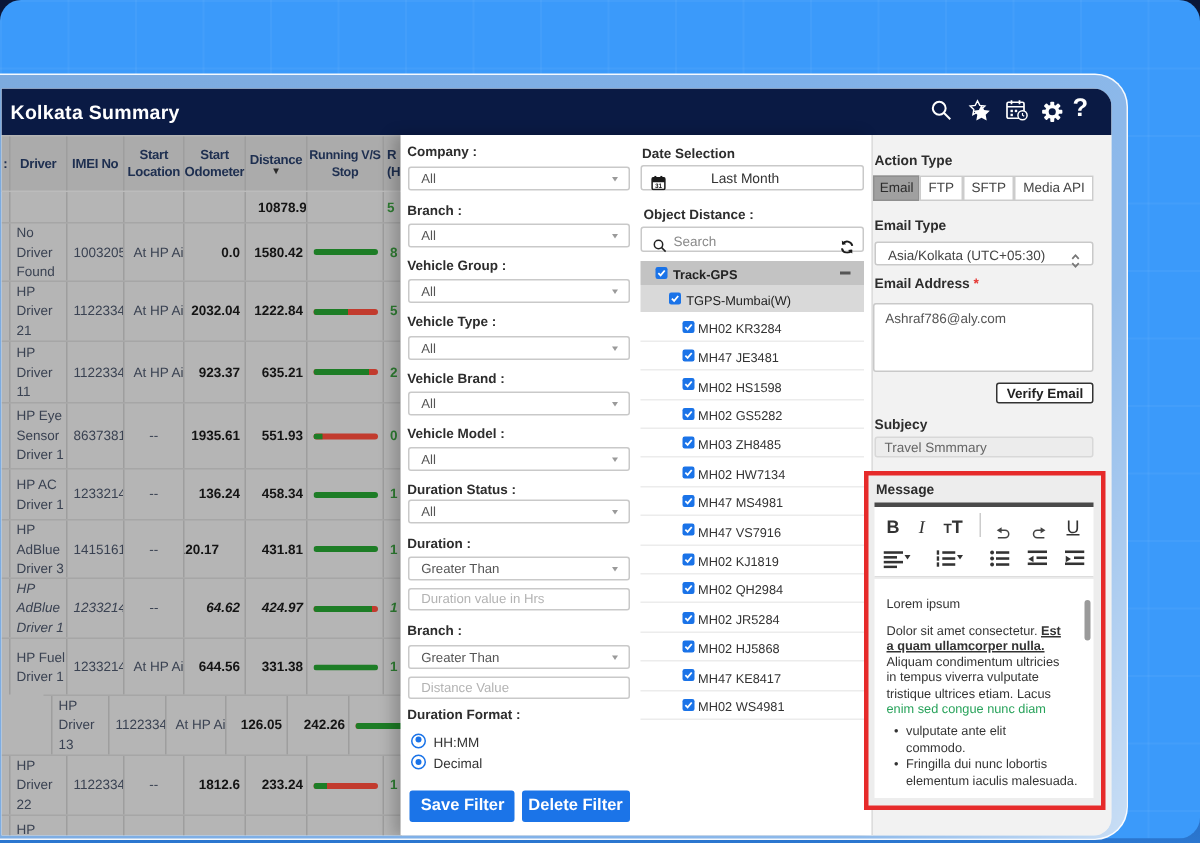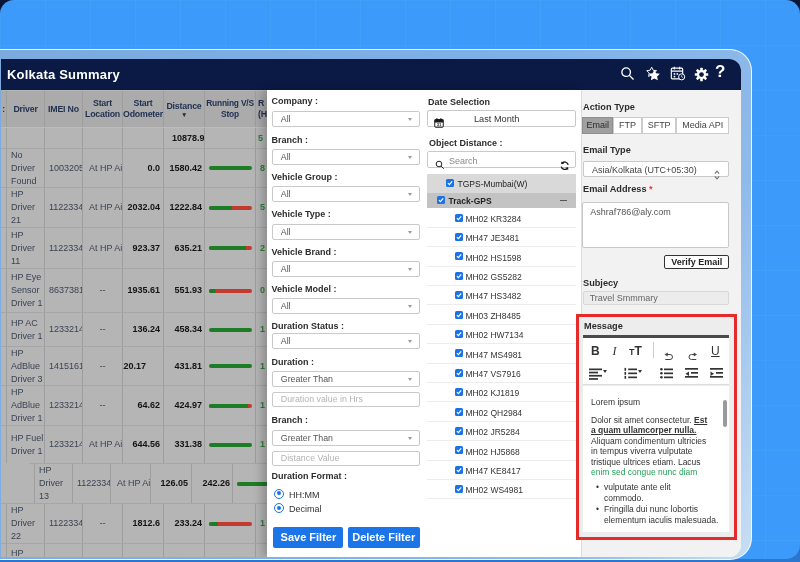--- a/index.html
+++ b/index.html
@@ -248,21 +248,21 @@
           </div>
 <div class="tcell num" style="width:41px;padding-right:17px;">120.17</div>
 <div class="tcell num" style="width:41px;padding-right:2px;">431.81</div>
 <div class="tcell" style="width:51px">
             <div class="bar">
               <i style="width:100%"></i>
             </div>
           </div>
 <div class="tcell grn" style="width:12px;padding-left:2px;">1</div>
 </div>
-<div class="trow tbody" style="top:295px;height:40px;">
+<div class="trow tbody" style="top:295px;height:40px;font-style:italic;">
 <div class="tcell" style="width:6px"></div>
 <div class="tcell" style="width:38px;justify-content:flex-start;padding-left:4px;">
             <span>HP AdBlue Driver 1</span>
           </div>
 <div class="tcell" style="width:38px;justify-content:flex-start;padding-left:4px;">
             <span style="white-space:nowrap;">12332145</span>
           </div>
 <div class="tcell" style="width:40px;">
             <span style="white-space:nowrap;">--</span>
           </div>
@@ -400,37 +400,37 @@
           </svg></span>
       <span style="position:absolute;left:21px;top:4px;font-size:9px;color:#8a8a8a;">Search</span>
       <span style="position:absolute;right:6px;top:4px;"><svg width="9.5" height="9.5" viewBox="0 0 20 20">
             <path d="M17.3 8.3 A7.5 7.5 0 0 0 3.6 5.6" fill="none" stroke="#1a1a1a" stroke-width="2.8"></path>
             <path d="M2.6 0.8 L3.0 6.8 L8.8 6.0 Z" fill="#1a1a1a"></path>
             <path d="M2.7 11.7 A7.5 7.5 0 0 0 16.4 14.4" fill="none" stroke="#1a1a1a" stroke-width="2.8"></path>
             <path d="M17.4 19.2 L17.0 13.2 L11.2 14.0 Z" fill="#1a1a1a"></path>
           </svg></span>
       </div>
 <div style="position:absolute;left:426px;top:84px;width:149px;height:378px;background:#fff;">
+<div style="position:relative;height:15.8px;background:#c3c3c3;">
+       <span class="cb" style="left:9.5px;top:3.5px;">
+            <svg width="6" height="6" viewBox="0 0 10 10">
+              <path d="M1.5 5.2 L4 7.6 L8.6 2.2" stroke="#fff" stroke-width="2" fill="none"></path>
+            </svg>
+          </span>
+       <span style="position:absolute;left:21.6px;top:3.5px;font-size:8.5px;font-weight:bold;color:#222;">Track-GPS</span>
+       <span style="position:absolute;right:9px;top:7px;width:7px;height:1.6px;background:#555;"></span>
+        </div>
 <div style="position:relative;height:18.7px;background:#d9d9d9;">
        <span class="cb" style="left:19px;top:5px;">
             <svg width="6" height="6" viewBox="0 0 10 10">
               <path d="M1.5 5.2 L4 7.6 L8.6 2.2" stroke="#fff" stroke-width="2" fill="none"></path>
             </svg>
           </span>
        <span style="position:absolute;left:30.5px;top:5px;font-size:8.5px;color:#222;">TGPS-Mumbai(W)</span>
         </div>
-<div style="position:relative;height:15.8px;background:#c3c3c3;">
-       <span class="cb" style="left:9.5px;top:3.5px;">
-            <svg width="6" height="6" viewBox="0 0 10 10">
-              <path d="M1.5 5.2 L4 7.6 L8.6 2.2" stroke="#fff" stroke-width="2" fill="none"></path>
-            </svg>
-          </span>
-       <span style="position:absolute;left:21.6px;top:3.5px;font-size:8.5px;font-weight:bold;color:#222;">Track-GPS</span>
-       <span style="position:absolute;right:9px;top:7px;width:7px;height:1.6px;background:#555;"></span>
-        </div>
 <div style="position:relative;height:19.4px;border-bottom:1px solid #ececec;">
         <span class="cb" style="left:27.6px;top:5.2px;">
             <svg width="6" height="6" viewBox="0 0 10 10">
               <path d="M1.5 5.2 L4 7.6 L8.6 2.2" stroke="#fff" stroke-width="2" fill="none"></path>
             </svg>
           </span>
         <span style="position:absolute;left:38.4px;top:5.4px;font-size:8.5px;color:#333;">MH02 KR3284</span>
         </div>
 <div style="position:relative;height:19.4px;border-bottom:1px solid #ececec;">
         <span class="cb" style="left:27.6px;top:5.2px;">
@@ -448,28 +448,20 @@
           </span>
         <span style="position:absolute;left:38.4px;top:5.4px;font-size:8.5px;color:#333;">MH02 HS1598</span>
         </div>
 <div style="position:relative;height:19.4px;border-bottom:1px solid #ececec;">
         <span class="cb" style="left:27.6px;top:5.2px;">
             <svg width="6" height="6" viewBox="0 0 10 10">
               <path d="M1.5 5.2 L4 7.6 L8.6 2.2" stroke="#fff" stroke-width="2" fill="none"></path>
             </svg>
           </span>
         <span style="position:absolute;left:38.4px;top:5.4px;font-size:8.5px;color:#333;">MH02 GS5282</span>
-        </div>
-<div style="position:relative;height:19.4px;border-bottom:1px solid #ececec;">
-        <span class="cb" style="left:27.6px;top:5.2px;">
-            <svg width="6" height="6" viewBox="0 0 10 10">
-              <path d="M1.5 5.2 L4 7.6 L8.6 2.2" stroke="#fff" stroke-width="2" fill="none"></path>
-            </svg>
-          </span>
-        <span style="position:absolute;left:38.4px;top:5.4px;font-size:8.5px;color:#333;">MH47 HS3482</span>
         </div>
 <div style="position:relative;height:19.4px;border-bottom:1px solid #ececec;">
         <span class="cb" style="left:27.6px;top:5.2px;">
             <svg width="6" height="6" viewBox="0 0 10 10">
               <path d="M1.5 5.2 L4 7.6 L8.6 2.2" stroke="#fff" stroke-width="2" fill="none"></path>
             </svg>
           </span>
         <span style="position:absolute;left:38.4px;top:5.4px;font-size:8.5px;color:#333;">MH03 ZH8485</span>
         </div>
 <div style="position:relative;height:19.4px;border-bottom:1px solid #ececec;">

